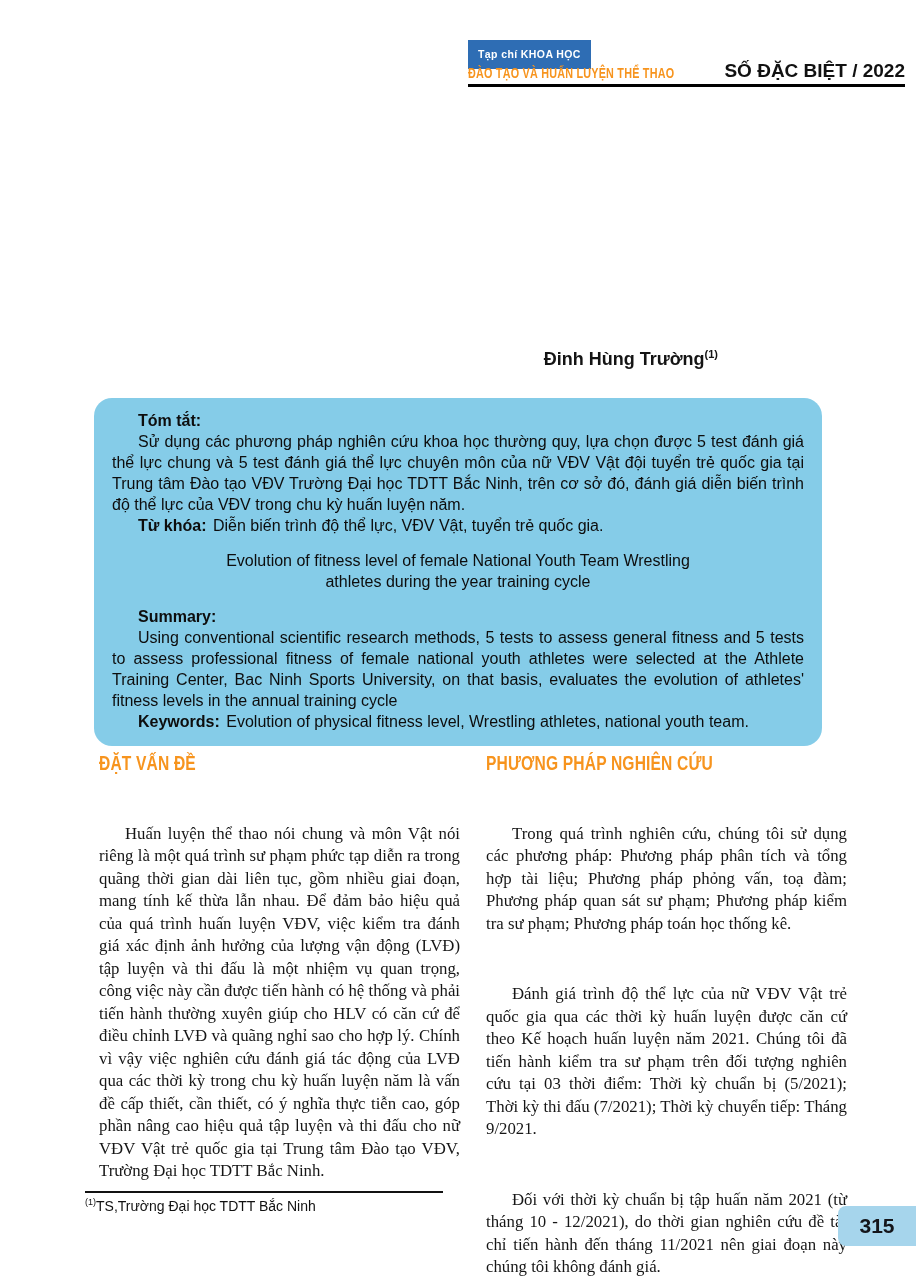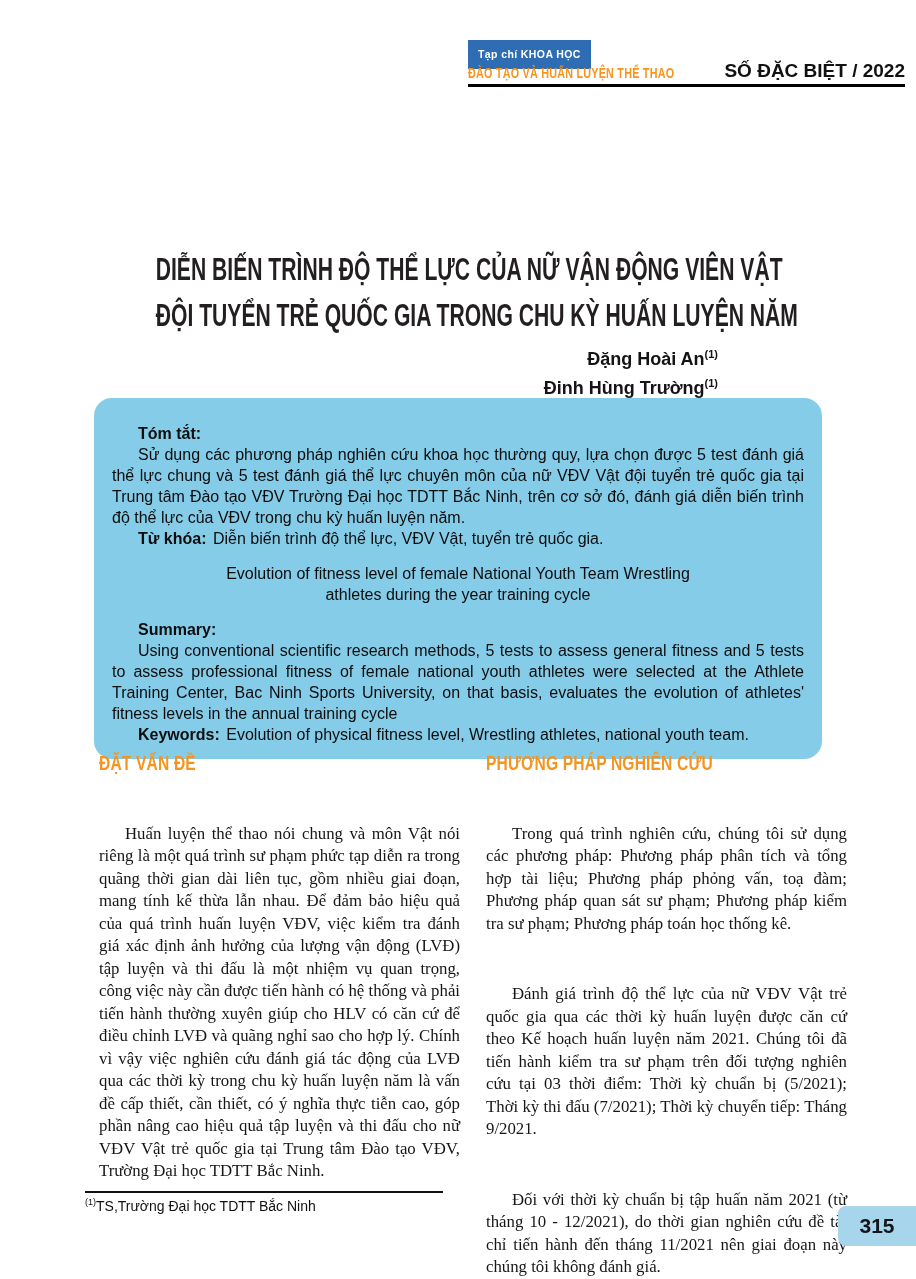--- a/index.html
+++ b/index.html
@@ -32,21 +32,21 @@
   .title-line { display:block; font-size:32px; line-height:46px; white-space:nowrap; text-align:center; transform:scaleX(0.66); transform-origin:center center; }
 
   
   .authors { position:absolute; top:342px; right:198px; text-align:right;
     font-family:"Liberation Sans", sans-serif; font-weight:bold; font-size:18px; line-height:24px; color:#141414; }
   .authors sup { font-size:11px; font-weight:bold; }
 
   
   .abstract {
     position:absolute; top:398px; left:94px; width:728px;
-    background:#85CCE8; border-radius:18px; padding:25px 18px 14px;
+    background:#85CCE8; border-radius:18px; padding:12px 18px 14px;
     font-family:"Liberation Sans", sans-serif; font-size:16px; line-height:21px; color:#0d0d0d;
   }
   .abstract p { text-indent:26px; text-align:justify; }
   .abstract .plabel { font-weight:bold; }
   .abstract .b { font-weight:bold; margin-right:2px; }
   .abstract .en-title { text-align:center; text-indent:0; font-weight:normal; margin:14px 0; }
   .abstract .en-line { display:block; }
 
   
   .columns { position:absolute; top:752px; left:99px; width:748px; display:flex; gap:26px; }
@@ -78,27 +78,22 @@
 <body>
 
 <div class="page">
 
   <header class="masthead">
     <div class="journal-label">Tạp chí KHOA HỌC</div>
     <div class="journal-name">ĐÀO TẠO VÀ HUẤN LUYỆN THỂ THAO</div>
     <div class="issue">SỐ ĐẶC BIỆT / 2022</div>
   </header>
 
-  <h1 class="title">
-    <span class="title-line">DIỄN BIẾN TRÌNH ĐỘ THỂ LỰC CỦA NỮ VẬN ĐỘNG VIÊN VẬT</span>
-    <span class="title-line">ĐỘI TUYỂN TRẺ QUỐC GIA TRONG CHU KỲ HUẤN LUYỆN NĂM</span>
-  </h1>
 
   <div class="authors">
-    <div class="author"><span>Đặng Hoài An</span><sup>(1)</sup></div>
     <div class="author"><span>Đinh Hùng Trường</span><sup>(1)</sup></div>
   </div>
 
   <section class="abstract">
     <p class="plabel">Tóm tắt:</p>
     <p>Sử dụng các phương pháp nghiên cứu khoa học thường quy, lựa chọn được 5 test đánh giá thể lực chung và 5 test đánh giá thể lực chuyên môn của nữ VĐV Vật đội tuyển trẻ quốc gia tại Trung tâm Đào tạo VĐV Trường Đại học TDTT Bắc Ninh, trên cơ sở đó, đánh giá diễn biến trình độ thể lực của VĐV trong chu kỳ huấn luyện năm.</p>
     <p><span class="b">Từ khóa:</span> <span>Diễn biến trình độ thể lực, VĐV Vật, tuyển trẻ quốc gia.</span></p>
     <p class="en-title">
       <span class="en-line">Evolution of fitness level of female National Youth Team Wrestling</span>
       <span class="en-line">athletes during the year training cycle</span>

